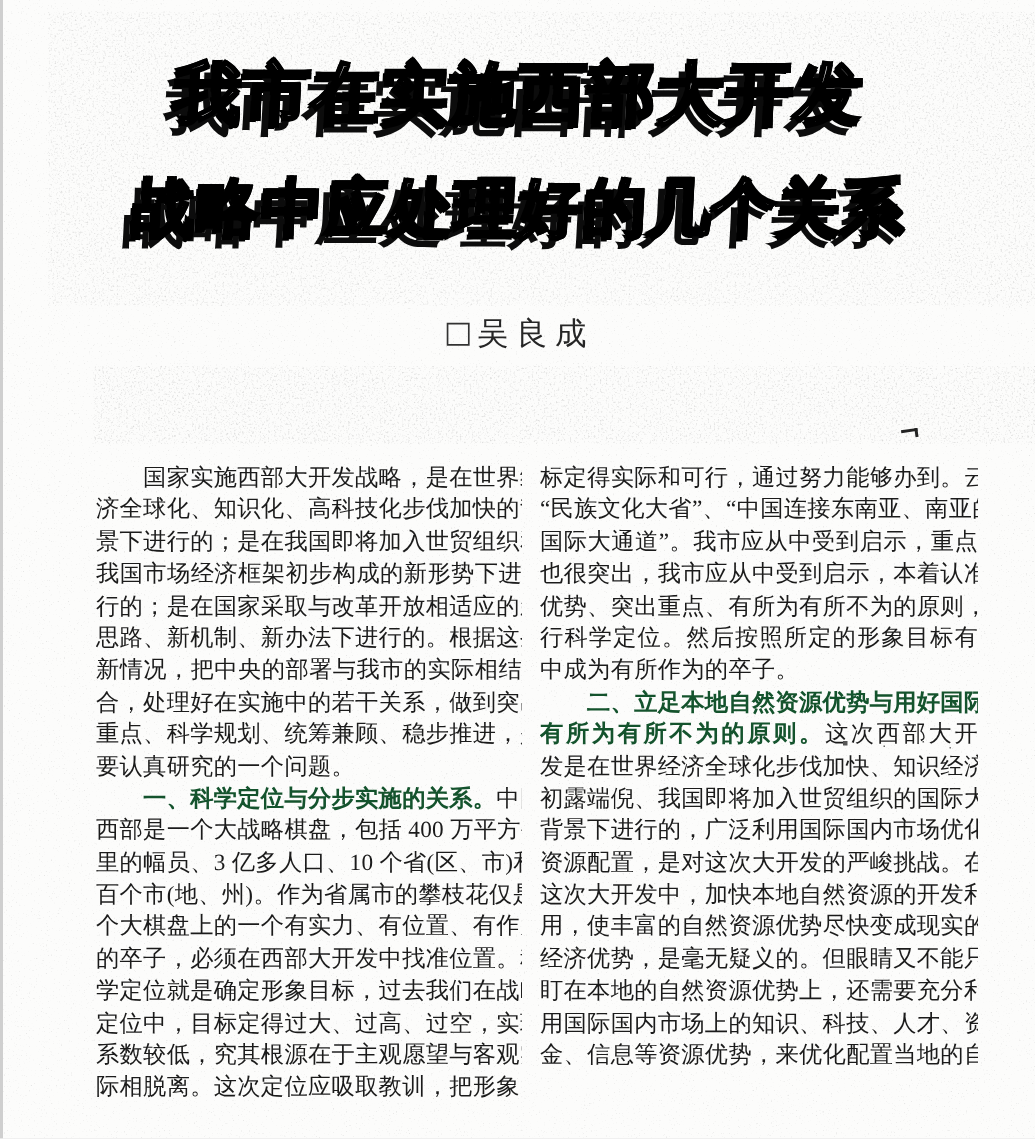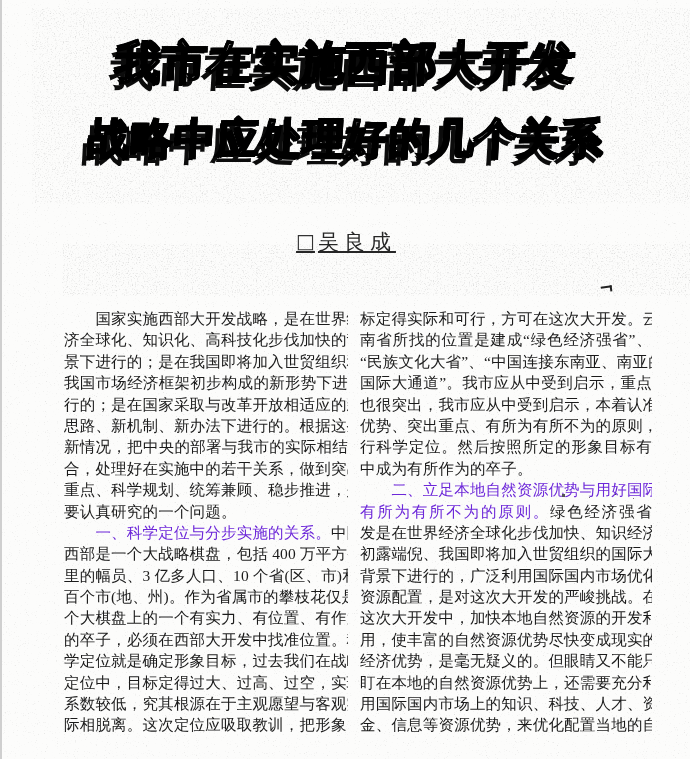--- a/index.html
+++ b/index.html
@@ -19,22 +19,22 @@
       -6px 7px 0 #0c0c0c,
       -1px -1px 0 #000, 1px -1px 0 #000, -1px 1px 0 #000, 1px 1px 0 #000,
       -2px 2px 0 #000;
     transform:skewX(-3deg);
     letter-spacing:1px;
   }
   .tl1{font-size:45px;}
   .tl2{font-size:42px;margin-top:33px;}
   
   .author{
-    position:absolute;top:228px;left:0;width:100%;text-align:center;
-    font-size:21px;color:#262626;letter-spacing:5px;text-decoration:underline;
+    position:absolute;top:208px;left:0;width:100%;text-align:center;
+    font-size:21px;color:#262626;letter-spacing:5px;
   }
   .author .sq{
     font-family:"DejaVu Sans",sans-serif;font-size:20px;color:#333;
     letter-spacing:0;margin-right:3px;vertical-align:1px;
   }
   
   .cols{
     position:absolute;top:308px;left:62px;width:588px;
     display:flex;gap:12px;
   }
@@ -44,21 +44,21 @@
   .bl{
     font-size:15.5px;line-height:21.4px;height:21.4px;
     text-align:justify;text-align-last:justify;
     -moz-text-align-last:justify;
     white-space:nowrap;overflow:hidden;
     letter-spacing:0.2px;
   }
   .bl.end{text-align-last:left;font-family:Liberation Serif, serif;-moz-text-align-last:left;}
   .bl .hd{
     font-family:"Liberation Sans","DejaVu Sans",sans-serif;
-    font-weight:400;color:#6d28d9;
+    font-weight:700;color:#14532d;
   }
   
   .mark1{position:absolute;left:599px;top:286px;width:9px;height:4px;
     border-top:2px solid #222;border-right:2px solid #222;transform:rotate(-8deg);}
   .mark2{position:absolute;left:560px;top:494px;width:3px;height:3px;background:#555;
     box-shadow:26px 2px 0 -1px #666, 52px -1px 0 -1px #555, 70px 3px 0 -1px #777;}
 </style>
 </head>
 <body>
 
@@ -104,30 +104,29 @@
         <div class="bl"><span>里的幅员、3 亿多人口、10 个省(区、市)和上</span></div>
         <div class="bl"><span>百个市(地、州)。作为省属市的攀枝花仅是</span></div>
         <div class="bl"><span>个大棋盘上的一个有实力、有位置、有作为</span></div>
         <div class="bl"><span>的卒子，必须在西部大开发中找准位置。科</span></div>
         <div class="bl"><span>学定位就是确定形象目标，过去我们在战略</span></div>
         <div class="bl"><span>定位中，目标定得过大、过高、过空，实现的</span></div>
         <div class="bl"><span>系数较低，究其根源在于主观愿望与客观实</span></div>
         <div class="bl"><span>际相脱离。这次定位应吸取教训，把形象目</span></div>
       </div>
     <div class="col col-right" id="col-right">
-        <div class="bl"><span>标定得实际和可行，方可在这次大开发。云</span></div>
-        <div class="bl"><span>南省所找的位置是建成“绿色经济强省”、</span></div>
+        <div class="bl"><span>标定得实际和可行，通过努力能够办到。云</span></div>
         <div class="bl"><span>“民族文化大省”、“中国连接东南亚、南亚的</span></div>
         <div class="bl"><span>国际大通道”。我市应从中受到启示，重点</span></div>
         <div class="bl"><span>也很突出，我市应从中受到启示，本着认准</span></div>
         <div class="bl"><span>优势、突出重点、有所为有所不为的原则，进</span></div>
         <div class="bl"><span>行科学定位。然后按照所定的形象目标有</span></div>
         <div class="bl end"><span>中成为有所作为的卒子。</span></div>
         <div class="bl"><span class="hd">　　二、立足本地自然资源优势与用好国际</span></div>
-        <div class="bl"><span class="hd">有所为有所不为的原则。</span><span>绿色经济强省</span></div>
+        <div class="bl"><span class="hd">有所为有所不为的原则。</span><span>这次西部大开</span></div>
         <div class="bl"><span>发是在世界经济全球化步伐加快、知识经济</span></div>
         <div class="bl"><span>初露端倪、我国即将加入世贸组织的国际大</span></div>
         <div class="bl"><span>背景下进行的，广泛利用国际国内市场优化</span></div>
         <div class="bl"><span>资源配置，是对这次大开发的严峻挑战。在</span></div>
         <div class="bl"><span>这次大开发中，加快本地自然资源的开发利</span></div>
         <div class="bl"><span>用，使丰富的自然资源优势尽快变成现实的</span></div>
         <div class="bl"><span>经济优势，是毫无疑义的。但眼睛又不能只</span></div>
         <div class="bl"><span>盯在本地的自然资源优势上，还需要充分利</span></div>
         <div class="bl"><span>用国际国内市场上的知识、科技、人才、资</span></div>
         <div class="bl"><span>金、信息等资源优势，来优化配置当地的自</span></div>

